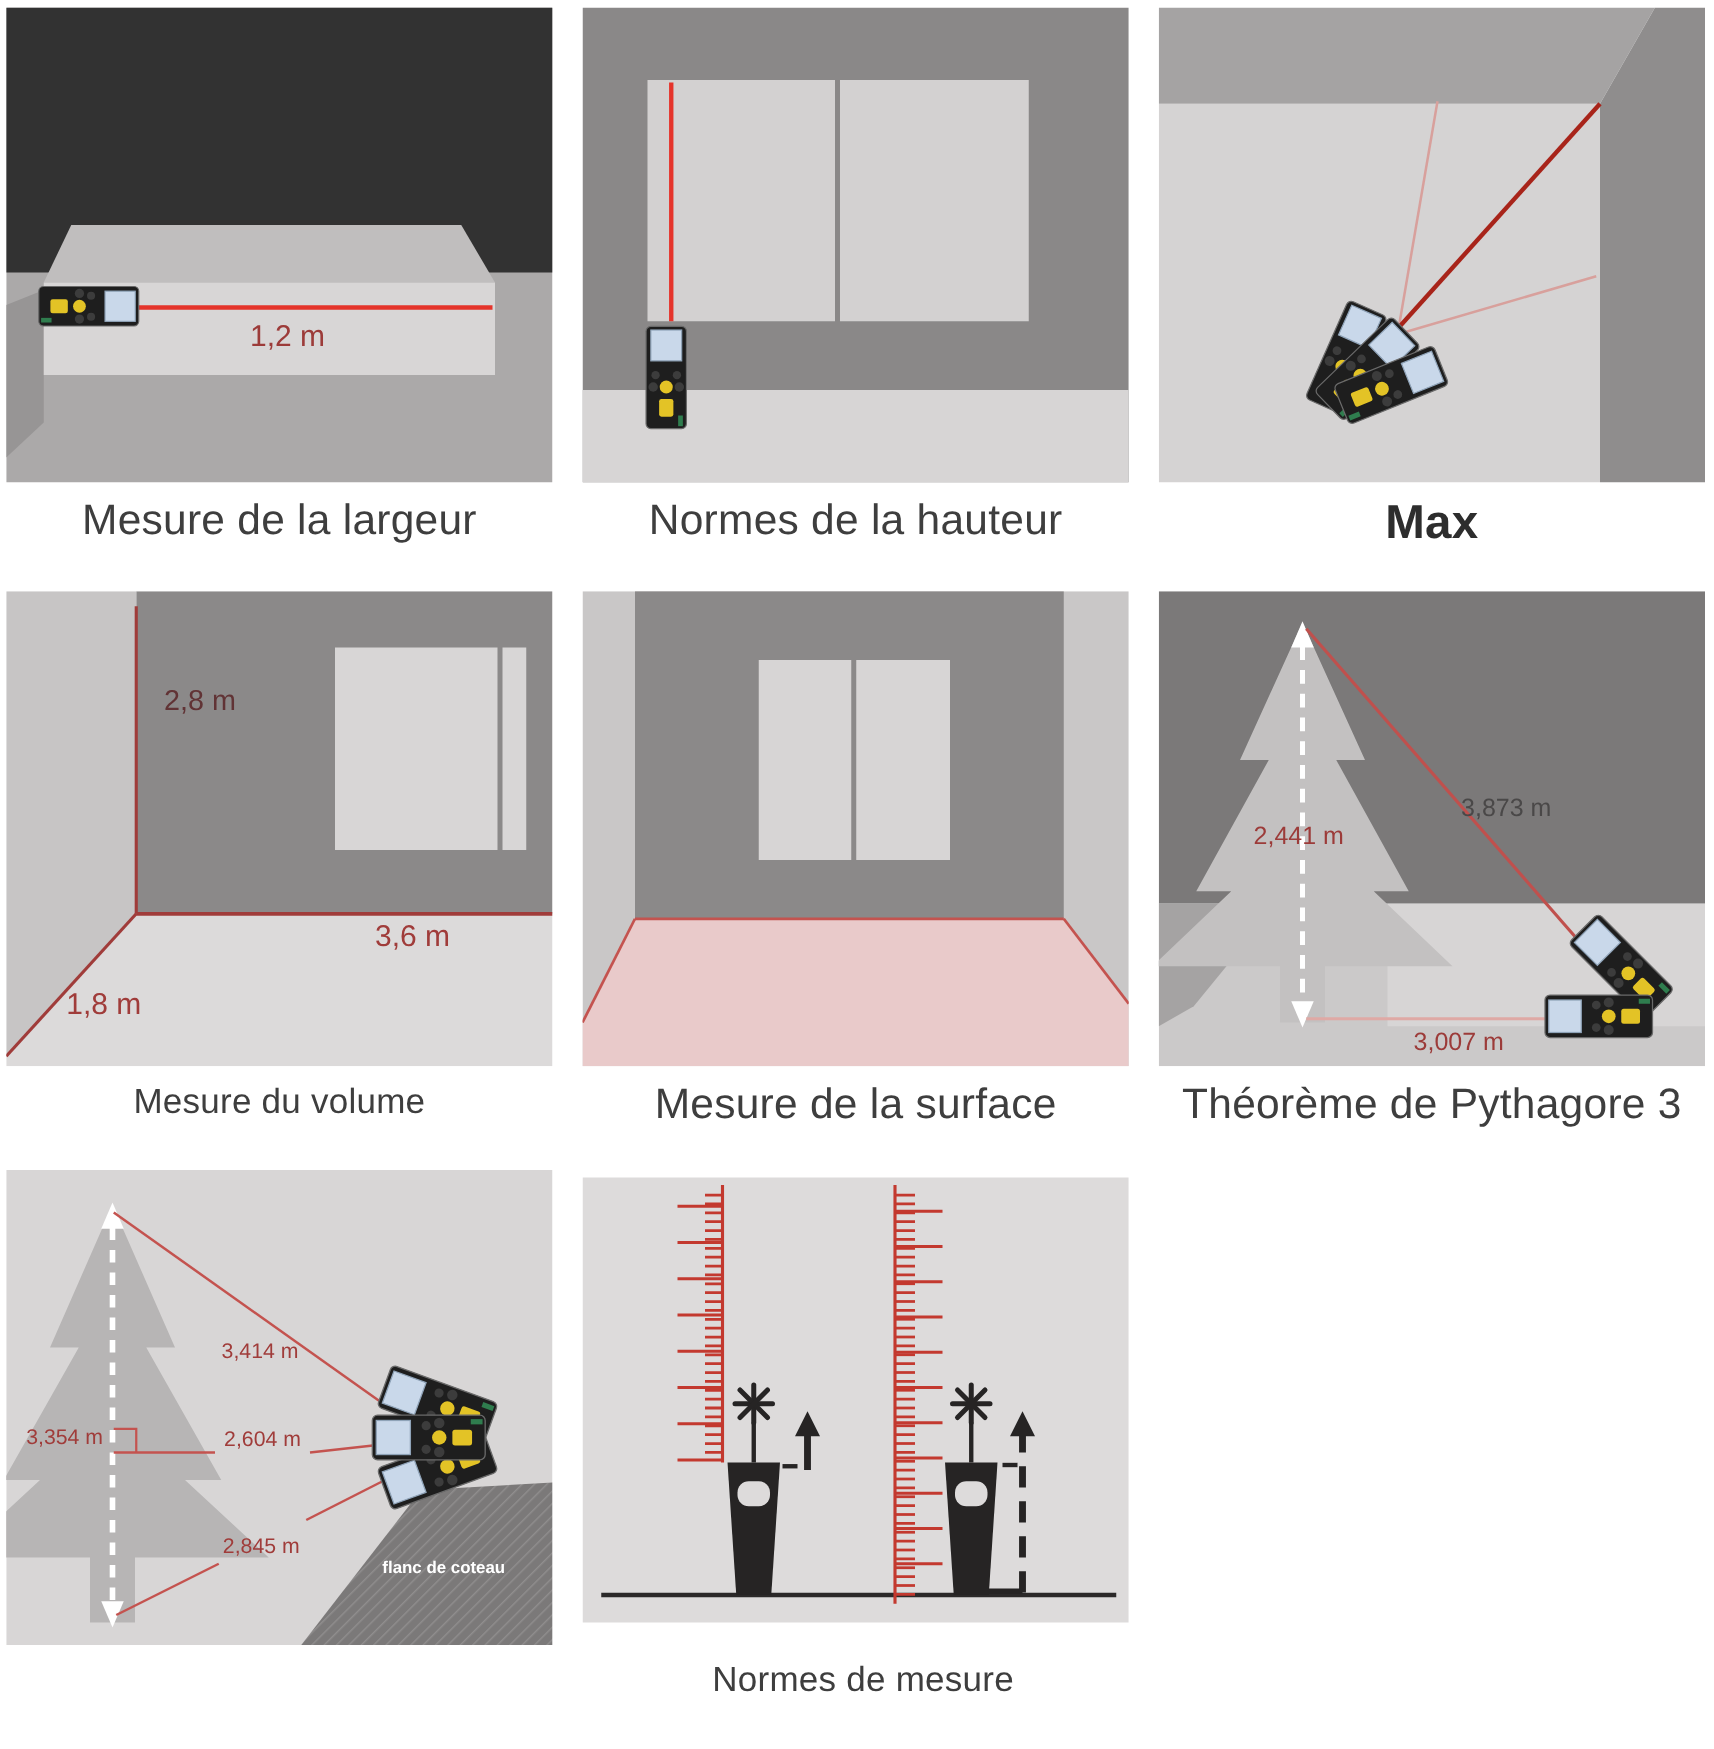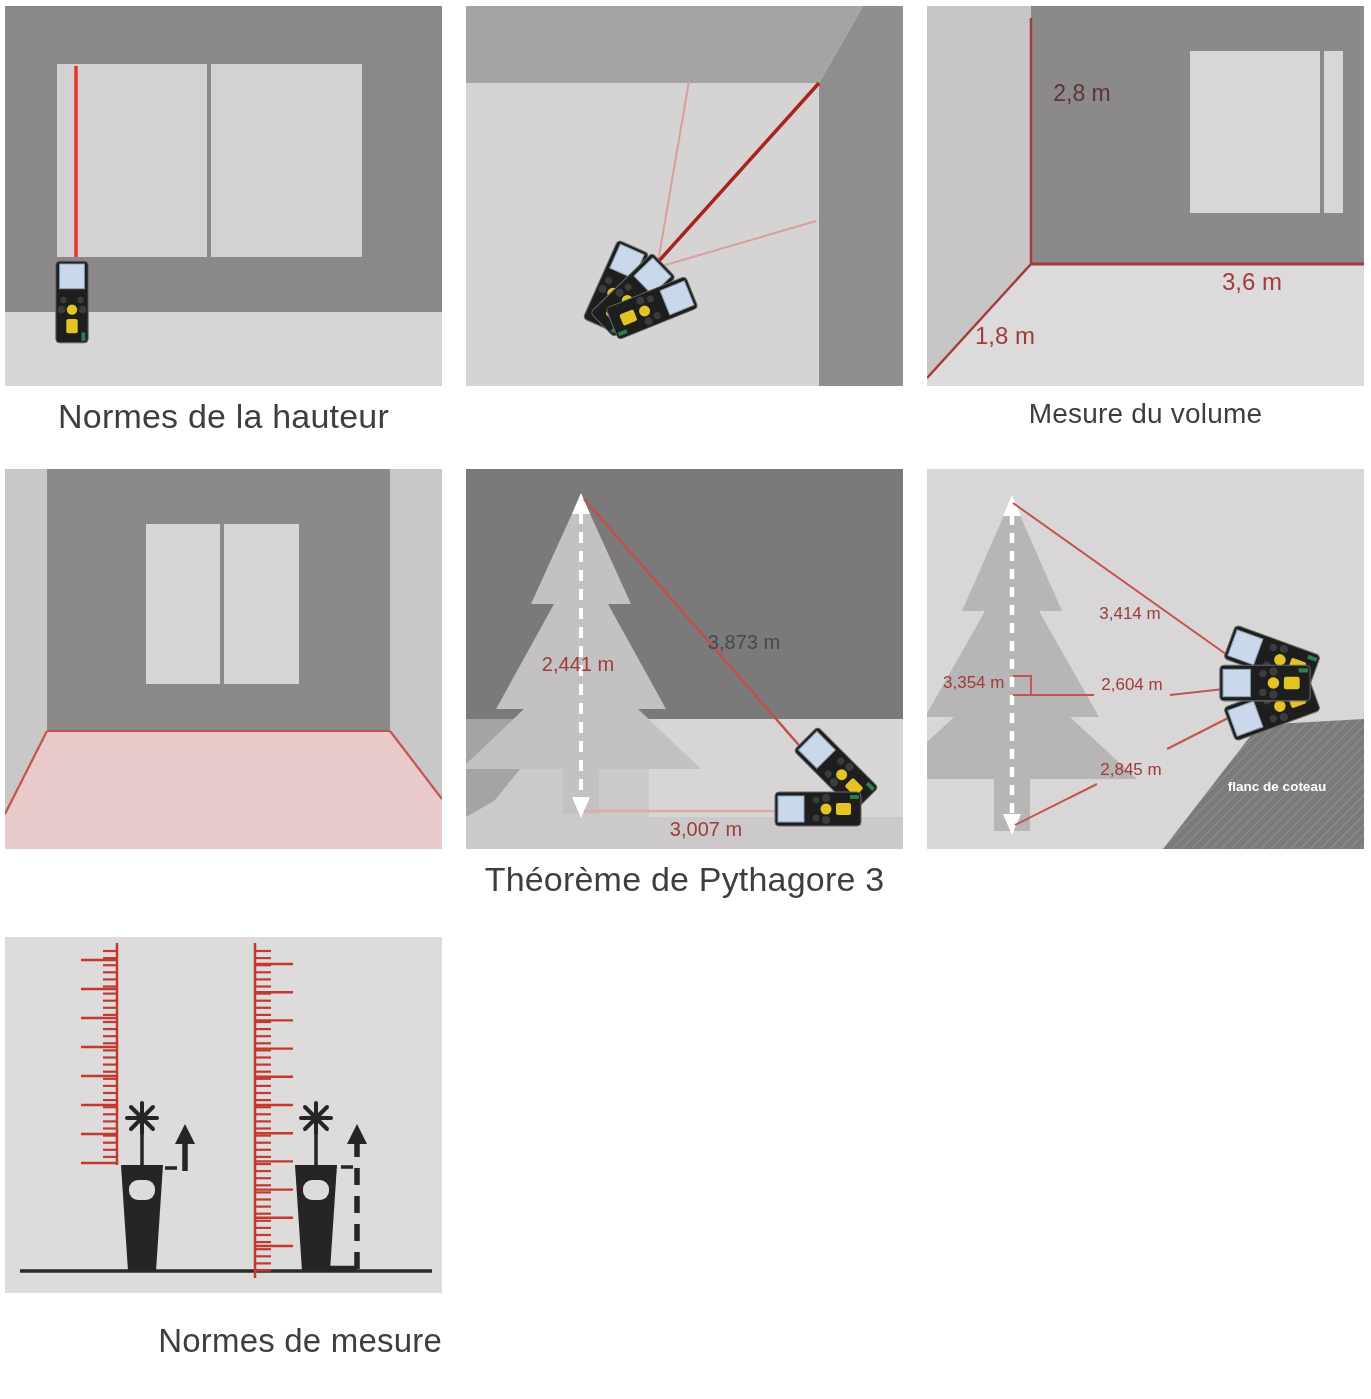--- a/index.html
+++ b/index.html
@@ -16,21 +16,21 @@
   .figcap{
     margin-top:13px;
     text-align:center;
     font-size:34px;
     color:#3e3e3e;
     letter-spacing:0.2px;
     line-height:1.05;
   }
   .cap-lg{font-size:28px;}
   .cap-bold{font-size:38px;font-weight:bold;color:#2d2d2d;}
-  .cap-sm{font-size:33px;text-align:right;padding-left:12px;}
+  .cap-sm{font-size:28px;text-align:center;padding-left:12px;}
   .cap-num{margin-left:20px;color:#5f5f5f;}
   svg text{font-family:"Liberation Sans", sans-serif;}
 </style>
 </head>
 <body>
 
 <svg width="0" height="0" style="position:absolute">
   <defs>
     <g id="device">
       <rect x="-43" y="-17" width="86" height="34" rx="4" fill="#1e1e1e" stroke="#6a6a6a" stroke-width="1"></rect>
@@ -45,20 +45,33 @@
     </g>
     <pattern id="hatch" width="7" height="7" patternUnits="userSpaceOnUse" patternTransform="rotate(45)">
       <rect width="7" height="7" fill="#7b7979"></rect>
       <line x1="0" y1="0" x2="0" y2="7" stroke="#908e8e" stroke-width="2.3"></line>
     </pattern>
   </defs>
 </svg>
 
 <div class="grid">
 
+  <figure>
+    <svg width="437" height="380" viewBox="0 0 437 380">
+      <rect x="0" y="0" width="437" height="380" fill="#aba9a9"></rect>
+      <rect x="0" y="0" width="437" height="212" fill="#323232"></rect>
+      <polygon points="0,238 30,226 30,332 0,360" fill="#979595"></polygon>
+      <polygon points="52,174 364,174 391,220 30,220" fill="#c0bebe"></polygon>
+      <rect x="30" y="220" width="361" height="74" fill="#d8d6d6"></rect>
+      <line x1="105" y1="240" x2="389" y2="240" stroke="#e5342b" stroke-width="3.5"></line>
+      <use href="#device" transform="translate(66,239) scale(0.93)"></use>
+      <text x="225" y="271" font-size="24" fill="#9c3b39" text-anchor="middle">1,2 m</text>
+    </svg>
+    <figcaption class="figcap">Mesure de la largeur</figcaption>
+  </figure>
 
   <figure>
     <svg width="437" height="380" viewBox="0 0 437 380">
       <rect x="0" y="0" width="437" height="380" fill="#8a8888"></rect>
       <rect x="0" y="306" width="437" height="74" fill="#d7d5d5"></rect>
       <rect x="52" y="58" width="150" height="193" fill="#d3d1d1"></rect>
       <rect x="206" y="58" width="151" height="193" fill="#d3d1d1"></rect>
       <line x1="71" y1="60" x2="71" y2="251" stroke="#e5342b" stroke-width="3.5"></line>
       <use href="#device" transform="translate(67,296) rotate(-90) scale(0.95)"></use>
     </svg>
@@ -70,20 +83,21 @@
       <rect x="0" y="77" width="353" height="303" fill="#d5d3d3"></rect>
       <polygon points="0,0 397,0 353,77 0,77" fill="#a5a3a3"></polygon>
       <polygon points="397,0 437,0 437,380 353,380 353,77" fill="#8f8d8d"></polygon>
       <line x1="192" y1="256" x2="223" y2="75" stroke="#d8a09c" stroke-width="2"></line>
       <line x1="196" y1="260" x2="350" y2="215" stroke="#d8a09c" stroke-width="2"></line>
       <line x1="192" y1="256" x2="353" y2="77" stroke="#a8241a" stroke-width="3.5"></line>
       <use href="#device" transform="translate(150,280) rotate(-66)"></use>
       <use href="#device" transform="translate(167,289) rotate(-44)"></use>
       <use href="#device" transform="translate(186,302) rotate(-22)"></use>
     </svg>
+    <figcaption class="figcap cap-bold">Max</figcaption>
   </figure>
 
   <figure>
     <svg width="437" height="380" viewBox="0 0 437 380">
       <rect x="104" y="0" width="333" height="258" fill="#8b8989"></rect>
       <polygon points="0,0 104,0 104,258 0,372" fill="#c7c5c5"></polygon>
       <polygon points="104,258 437,258 437,380 0,380 0,372" fill="#dcdada"></polygon>
       <rect x="263" y="45" width="130" height="162" fill="#d8d6d6"></rect>
       <rect x="397" y="45" width="19" height="162" fill="#d8d6d6"></rect>
       <line x1="104" y1="12" x2="104" y2="258" stroke="#a03c3a" stroke-width="2.5"></line>
@@ -100,20 +114,21 @@
     <svg width="437" height="380" viewBox="0 0 437 380">
       <rect x="0" y="0" width="437" height="380" fill="#c9c7c7"></rect>
       <rect x="42" y="0" width="343" height="262" fill="#8b8989"></rect>
       <rect x="141" y="55" width="74" height="160" fill="#d7d5d5"></rect>
       <rect x="219" y="55" width="75" height="160" fill="#d7d5d5"></rect>
       <polygon points="42,262 385,262 437,330 437,380 0,380 0,345" fill="#e9caca"></polygon>
       <line x1="42" y1="262" x2="385" y2="262" stroke="#c4534f" stroke-width="2.2"></line>
       <line x1="42" y1="262" x2="0" y2="345" stroke="#c4534f" stroke-width="2.2"></line>
       <line x1="385" y1="262" x2="437" y2="330" stroke="#c4534f" stroke-width="2.2"></line>
     </svg>
+    <figcaption class="figcap">Mesure de la surface</figcaption>
   </figure>
 
 
   <figure>
     <svg width="437" height="380" viewBox="0 0 437 380">
       <rect x="0" y="0" width="437" height="250" fill="#7b7979"></rect>
       <rect x="0" y="250" width="437" height="130" fill="#cbc9c9"></rect>
       <rect x="183" y="250" width="254" height="98" fill="#d7d5d5"></rect>
       <polygon points="0,250 95,250 28,332 0,348" fill="#a5a3a3"></polygon>
       <path d="M115,25 L165,135 L142,135 L200,240 L172,240 L235,300 L133,300 L133,345 L97,345 L97,300 L-5,300 L58,240 L30,240 L88,135 L65,135 Z" fill="#c3c1c1"></path>

